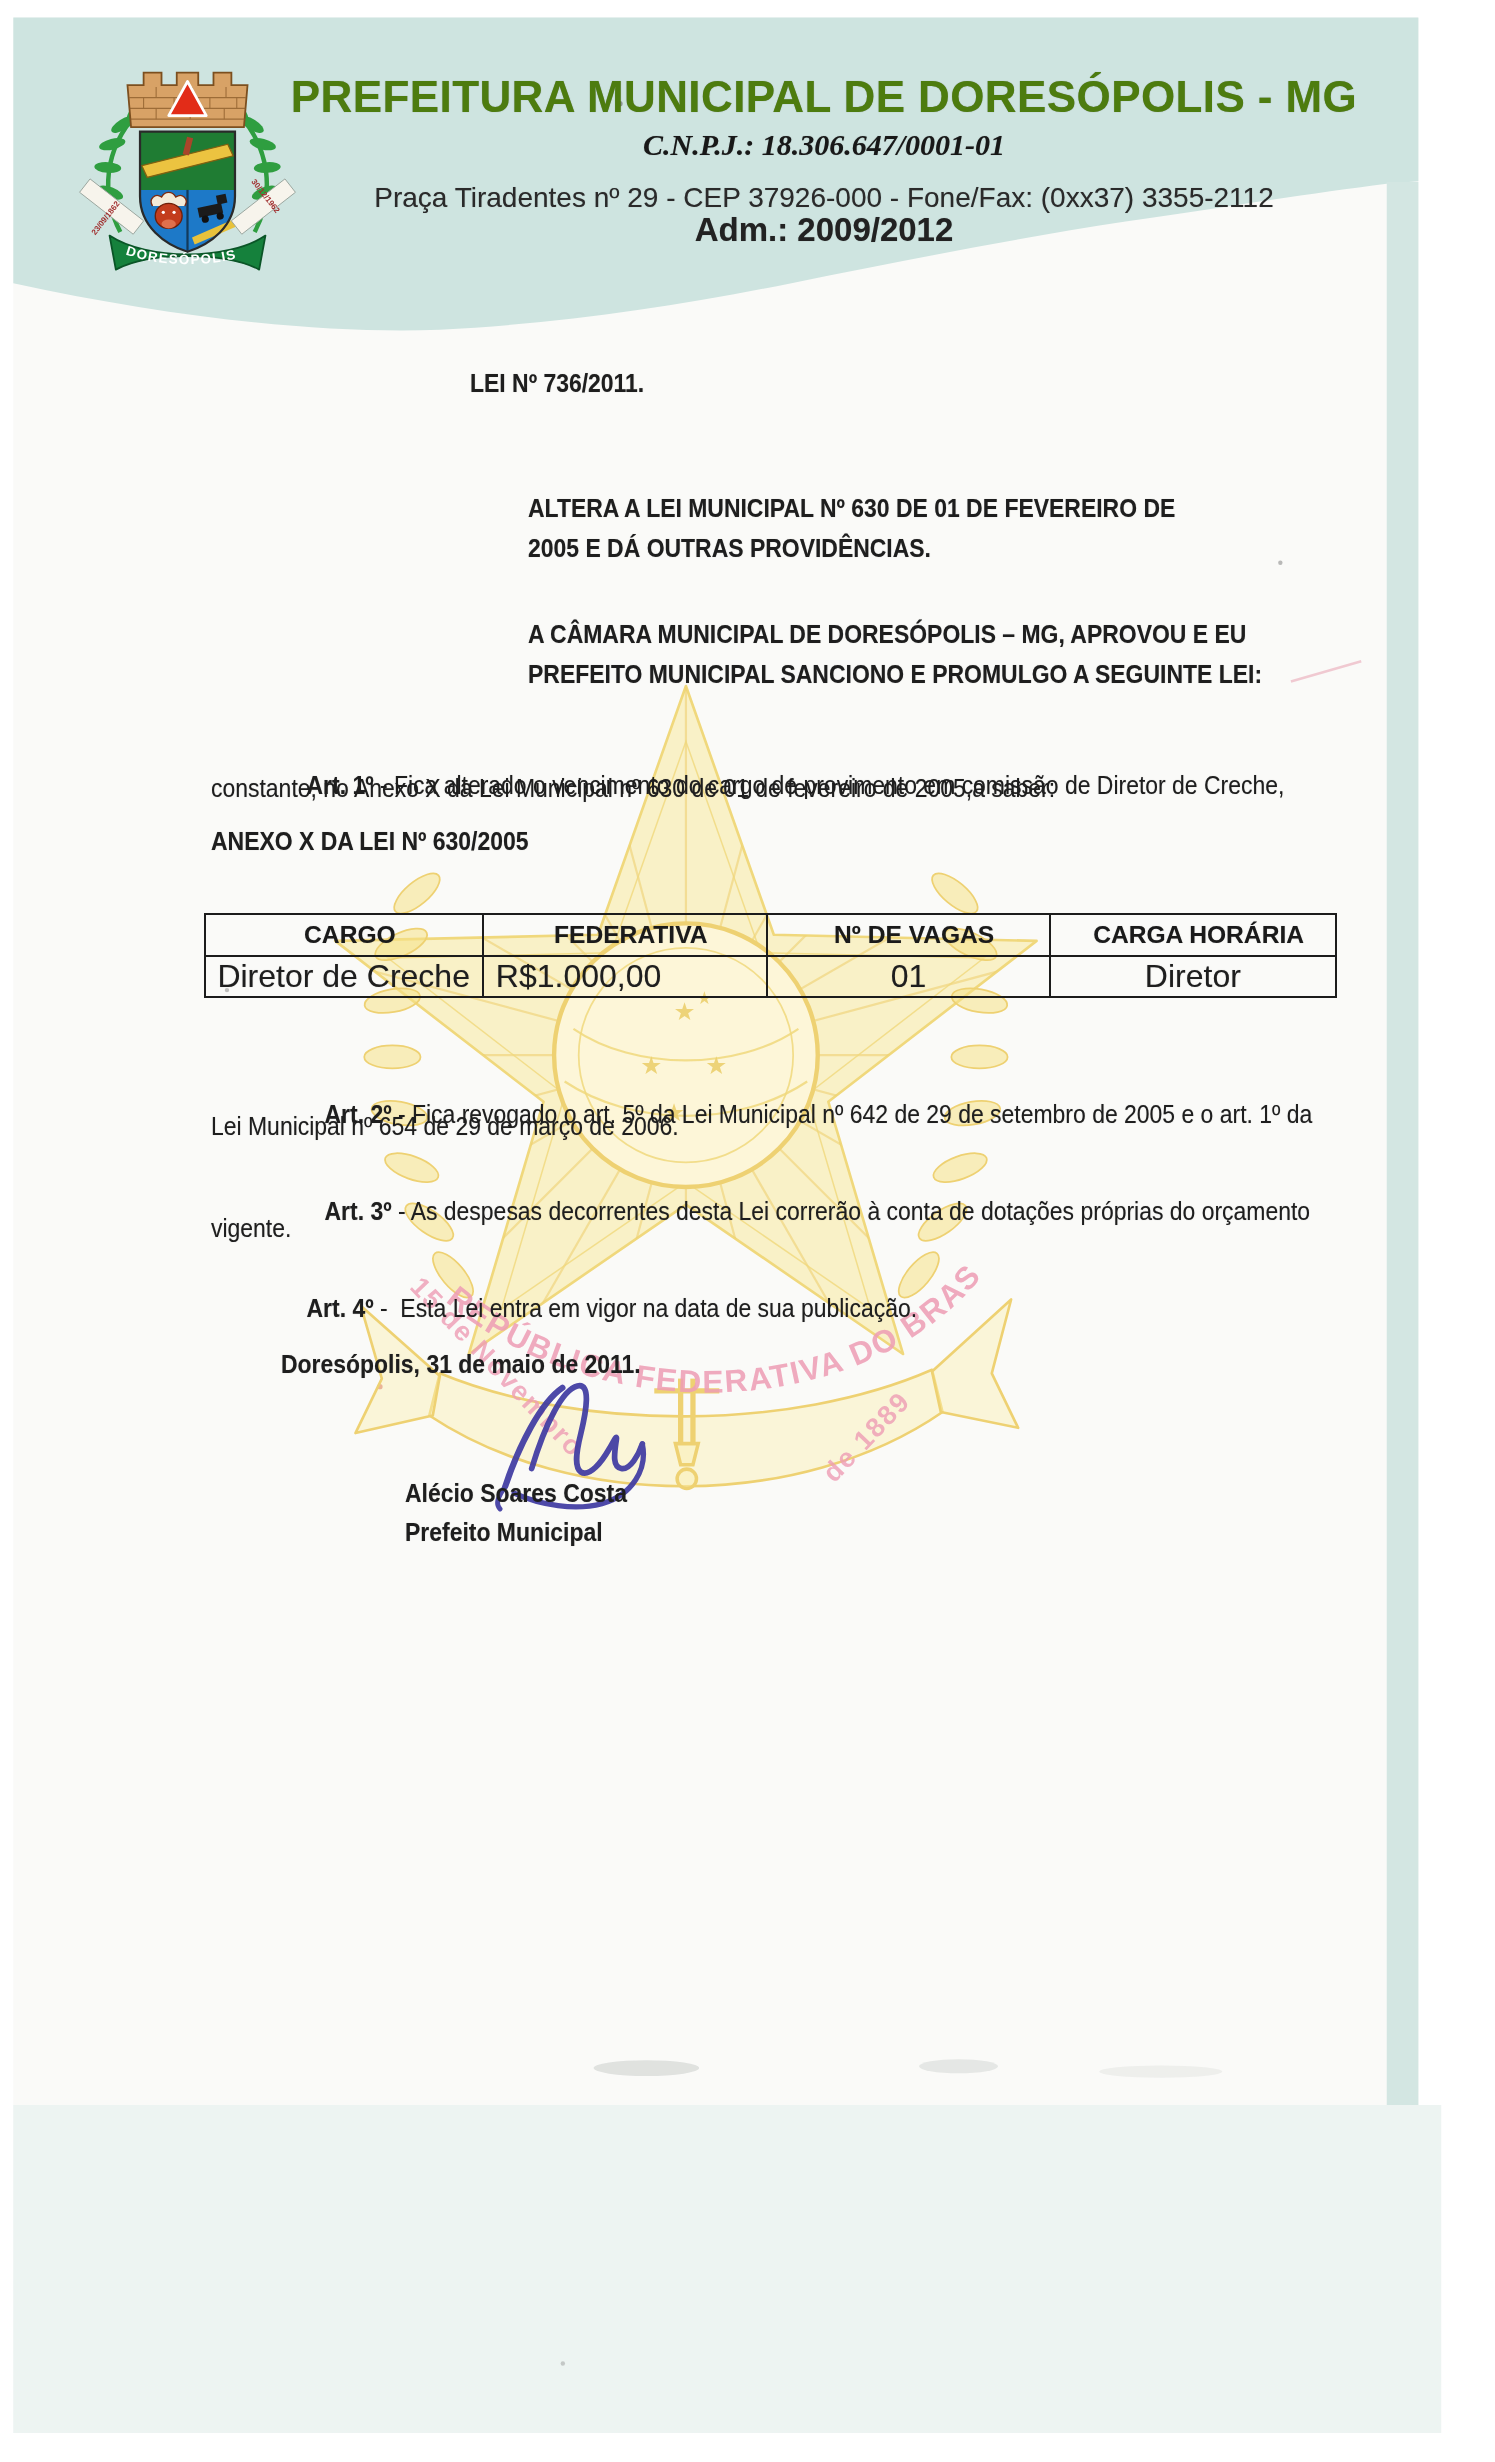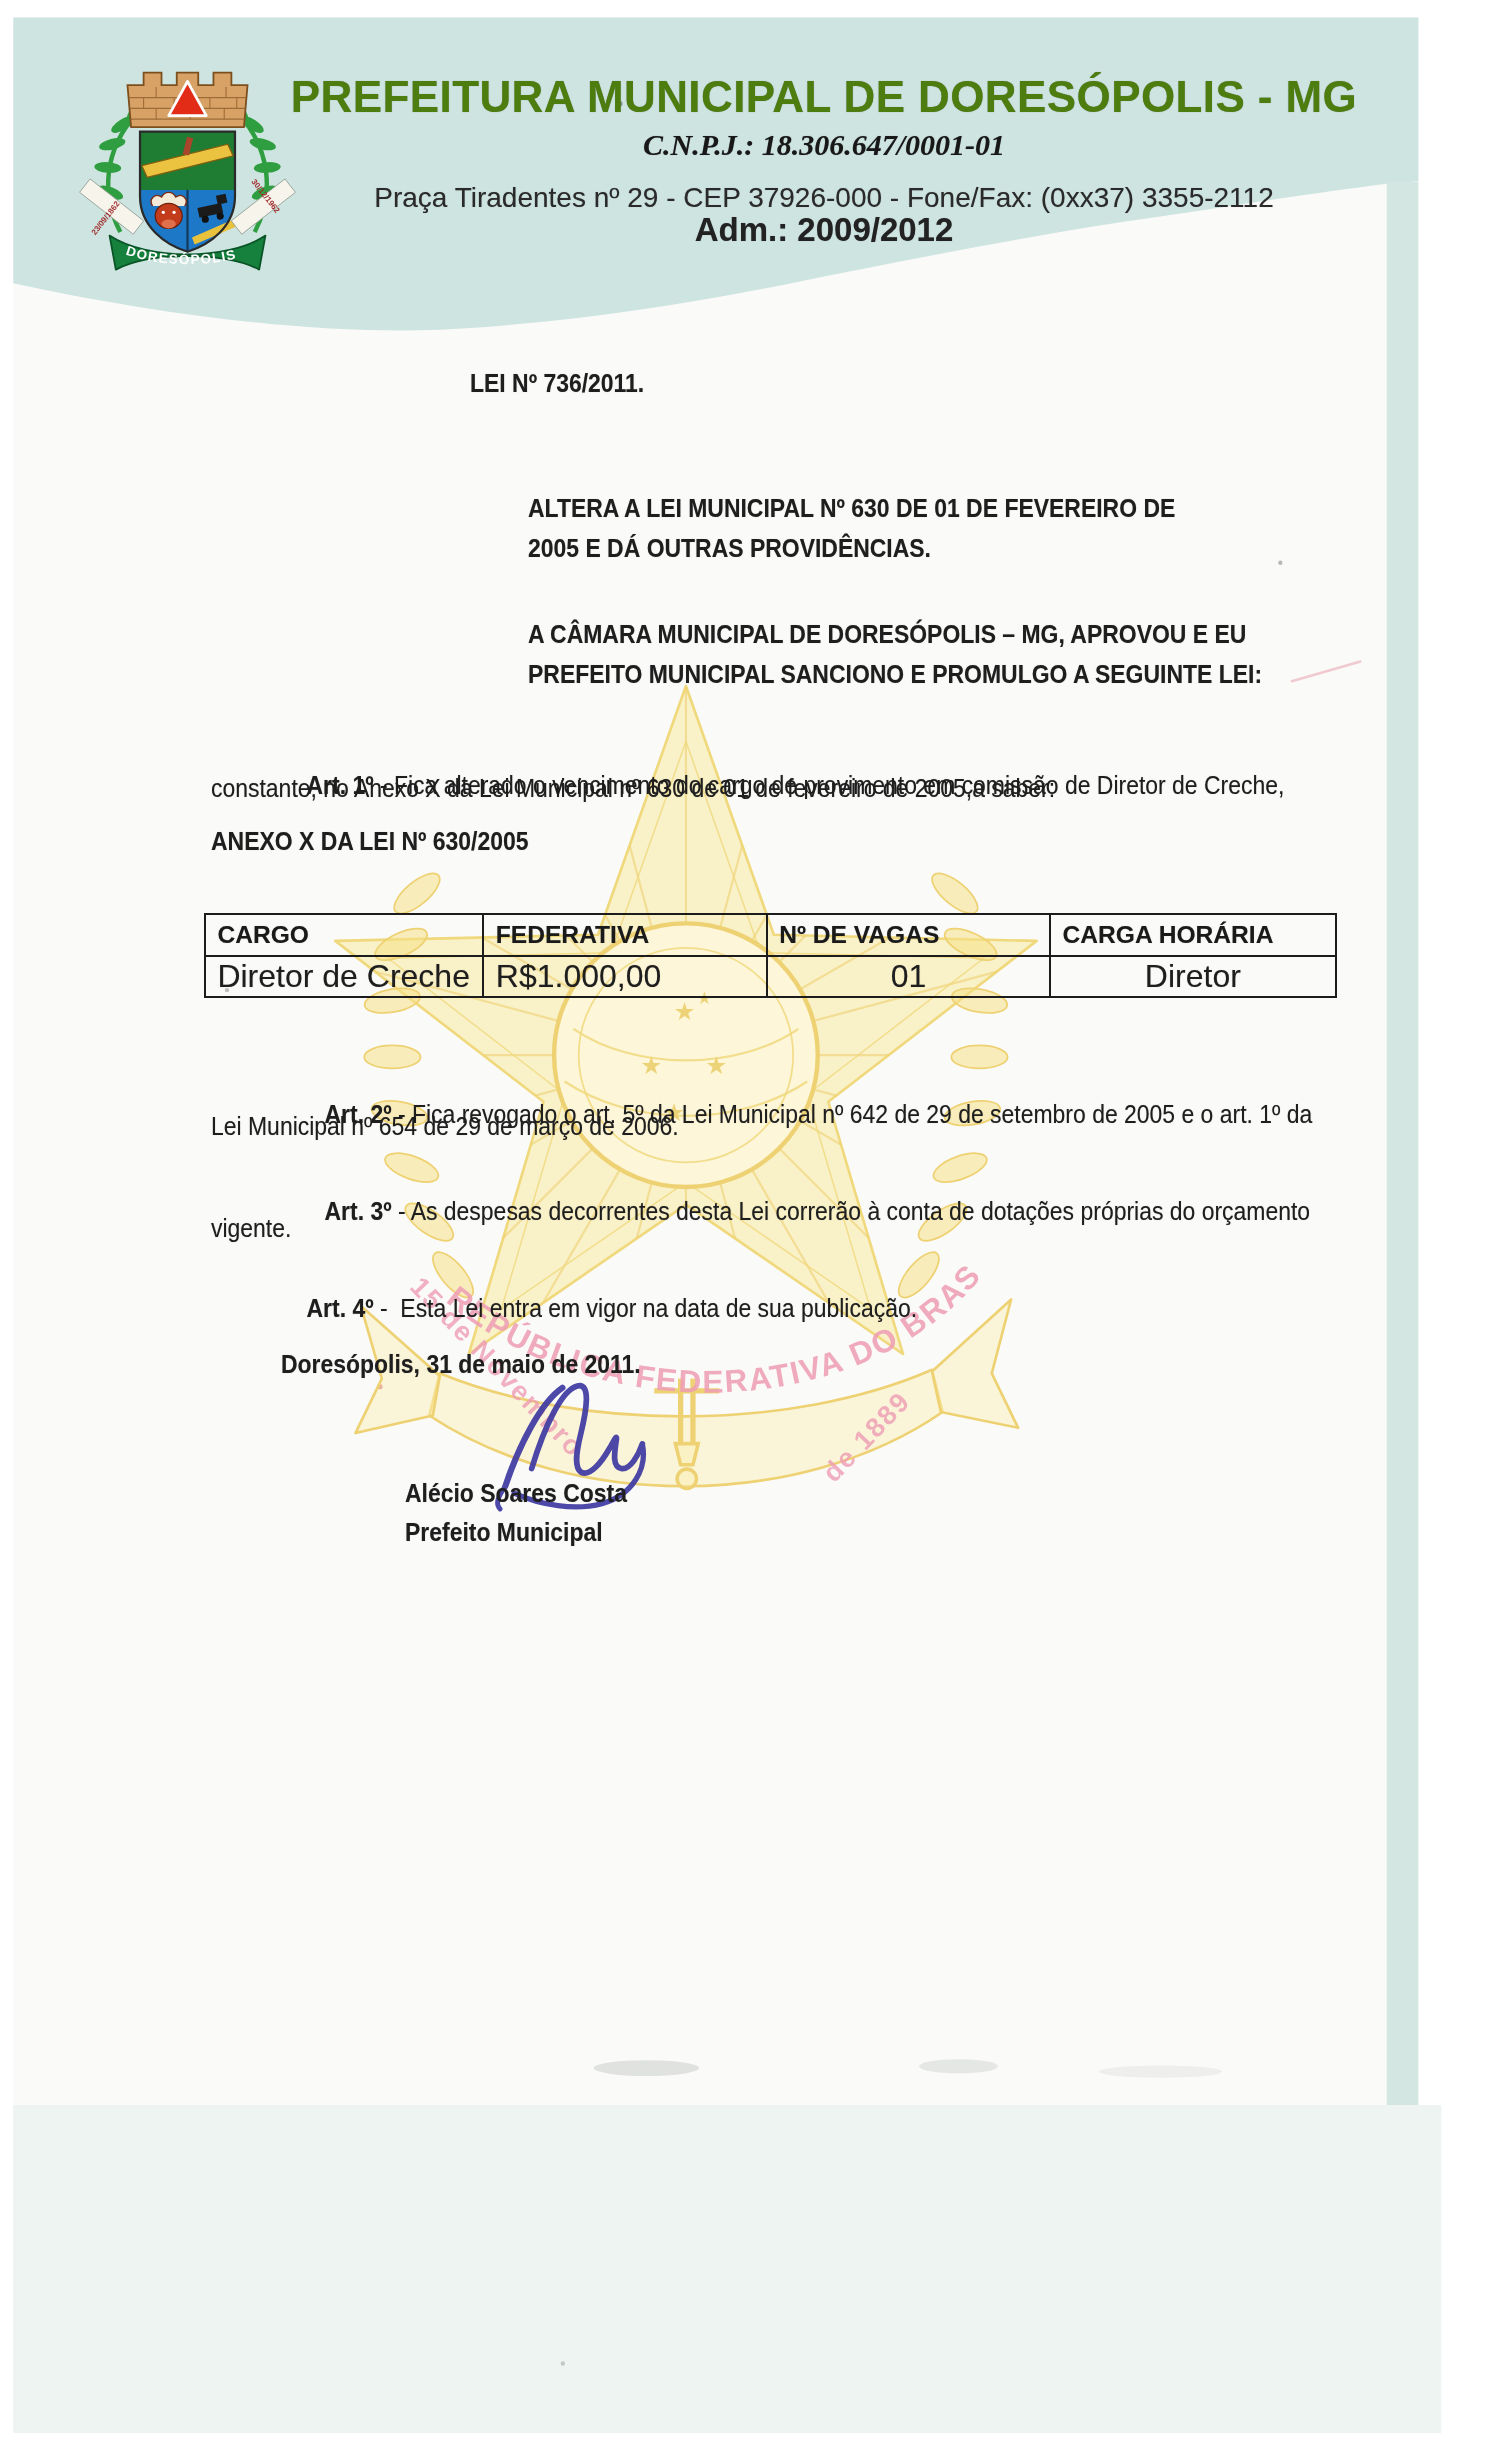--- a/index.html
+++ b/index.html
@@ -21,21 +21,21 @@
      text-shadow:0 0 0.9px rgba(30,30,30,.4);font-style:italic;}
   .hdr-addr{position:absolute;left:0;top:182px;width:100%;font-size:28px;color:#2a2a2a;
      text-shadow:0 0 0.9px rgba(40,40,40,.35);}
   .hdr-adm{position:absolute;left:0;top:211px;width:100%;font-size:33px;font-weight:bold;color:#222;
      text-shadow:0 0 0.9px rgba(40,40,40,.4);}
   
   #law-table{position:absolute;left:204px;top:913px;width:1076px;border-collapse:collapse;table-layout:fixed;
      font-family:"Liberation Sans",sans-serif;}
   #law-table th,#law-table td{border:2.6px solid #1c1c1c;padding:0 0 0 11.4px;vertical-align:middle;
      text-shadow:0 0 0.9px rgba(40,40,40,.35);}
-  #law-table th{height:40px;font-size:24.6px;font-weight:bold;text-align:left;color:#1a1a1a;}
+  #law-table th{height:40px;font-size:24.6px;font-weight:bold;text-align:center;color:#1a1a1a;}
   #law-table td{height:39px;font-size:32px;color:#1e1e1e;}
   #law-table td.ctr{text-align:center;padding-left:0;}
   .col1{width:265px;}.col2{width:270px;}.col3{width:270px;}.col4{width:272px;}
 </style>
 </head>
 <body>
 
 <div id="page">
 
   <svg style="left:0;top:0;" width="1495" height="2462" viewBox="0 0 1700 2800">

